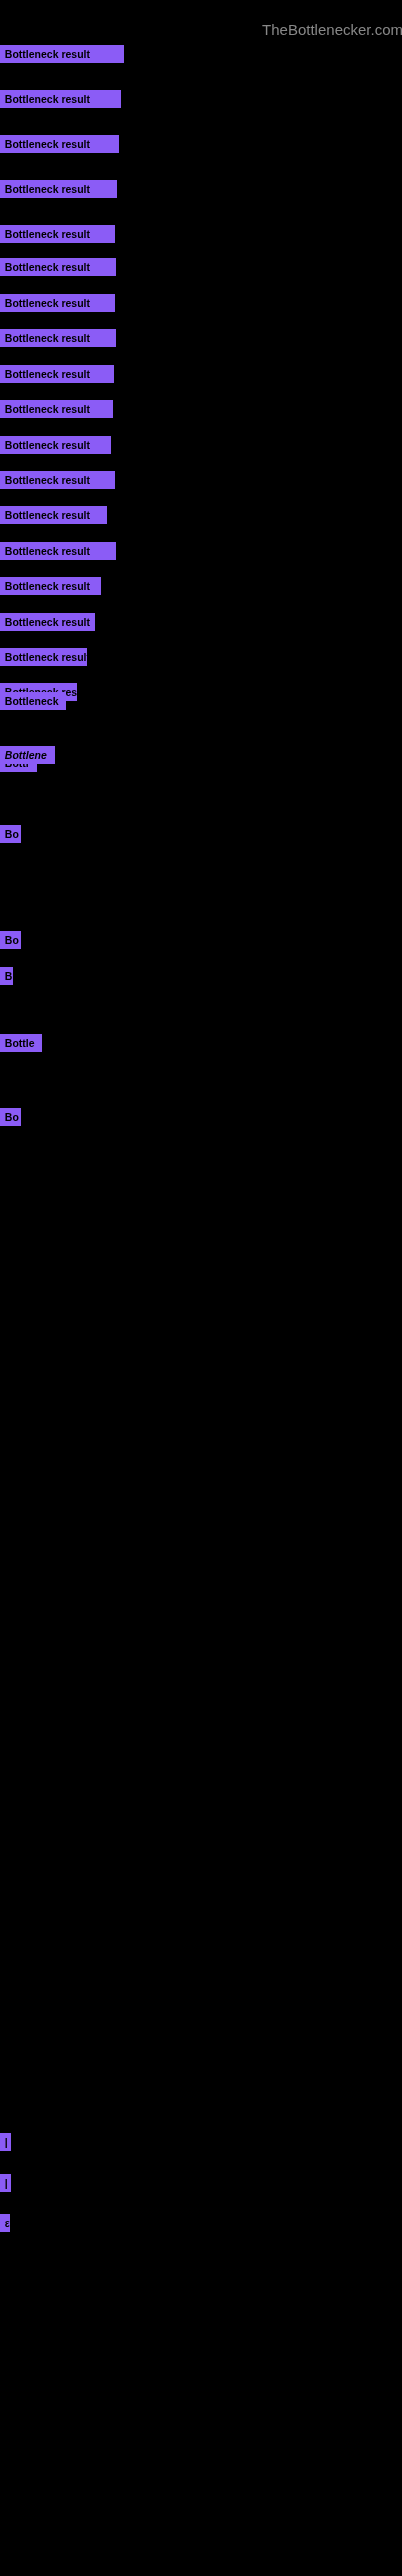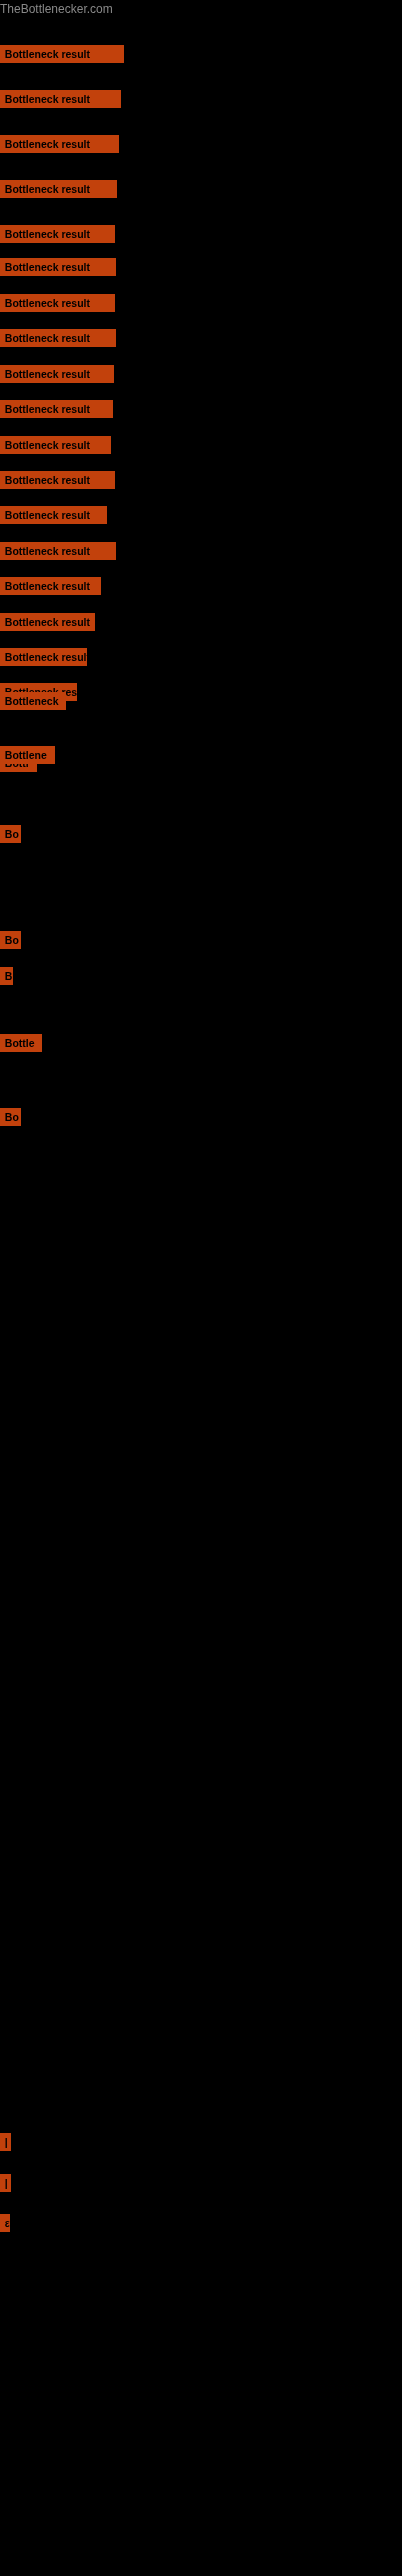--- a/index.html
+++ b/index.html
@@ -11,31 +11,31 @@
     body {
       background-color: #000000;
       width: 403px;
       min-height: 2576px;
       font-family: Arial, sans-serif;
       position: relative;
     }
 
     .site-title {
       position: absolute;
-      top: 2px;
+      top: 21px;
       left: 0;
       right: 0;
-      text-align: left;
+      text-align: right;
       color: #888888;
-      font-size: 12px;
+      font-size: 15px;
     }
 
     .bottleneck-label {
       display: inline-block;
-      background-color: #c2410c;
+      background-color: #8b5cf6;
       color: #000000;
       font-size: 10.5px;
       font-weight: bold;
       padding: 3.2px 4.8px;
       white-space: nowrap;
       overflow: hidden;
       position: absolute;
       left: 0;
     }
   </style>
@@ -58,21 +58,21 @@
     <div class="bottleneck-label" style="top: 436px; max-width: 111px; width: 111px;">Bottleneck result</div>
     <div class="bottleneck-label" style="top: 471px; max-width: 115px; width: 115px;">Bottleneck result</div>
     <div class="bottleneck-label" style="top: 506px; max-width: 107px; width: 107px;">Bottleneck result</div>
     <div class="bottleneck-label" style="top: 542px; max-width: 116px; width: 116px;">Bottleneck result</div>
     <div class="bottleneck-label" style="top: 577px; max-width: 101px; width: 101px;">Bottleneck result</div>
     <div class="bottleneck-label" style="top: 613px; max-width: 95px; width: 95px;">Bottleneck result</div>
     <div class="bottleneck-label" style="top: 648px; max-width: 87px; width: 87px;">Bottleneck result</div>
     <div class="bottleneck-label" style="top: 683px; max-width: 77px; width: 77px;">Bottleneck result</div>
     <div class="bottleneck-label" style="top: 692px; max-width: 66px; width: 66px;">Bottleneck</div>
     <div class="bottleneck-label" style="top: 754px; max-width: 37px; width: 37px;">Bottl</div>
-    <div class="bottleneck-label" style="top: 746px; max-width: 55px; width: 55px;">Bottlene</div>
+    <div class="bottleneck-label" style="top: 746px; max-width: 55px; width: 55px; font-style: italic;">Bottlene</div>
     <div class="bottleneck-label" style="top: 825px; max-width: 21px; width: 21px;">Bo</div>
     <div class="bottleneck-label" style="top: 931px; max-width: 21px; width: 21px;">Bo</div>
     <div class="bottleneck-label" style="top: 967px; max-width: 13px; width: 13px;">B</div>
     <div class="bottleneck-label" style="top: 1002px; max-width: 42px; width: 42px; margin-top: 32px;">Bottle</div>
     <div class="bottleneck-label" style="top: 1108px; max-width: 21px; width: 21px;">Bo</div>
     <div class="bottleneck-label" style="top: 2133px; max-width: 11.3px; width: 11.3px;">|</div>
     <div class="bottleneck-label" style="top: 2174px; max-width: 11.3px; width: 11.3px;">|</div>
     <div class="bottleneck-label" style="top: 2214px; max-width: 9.7px; width: 9.7px;">ε</div>
   </div>
 

